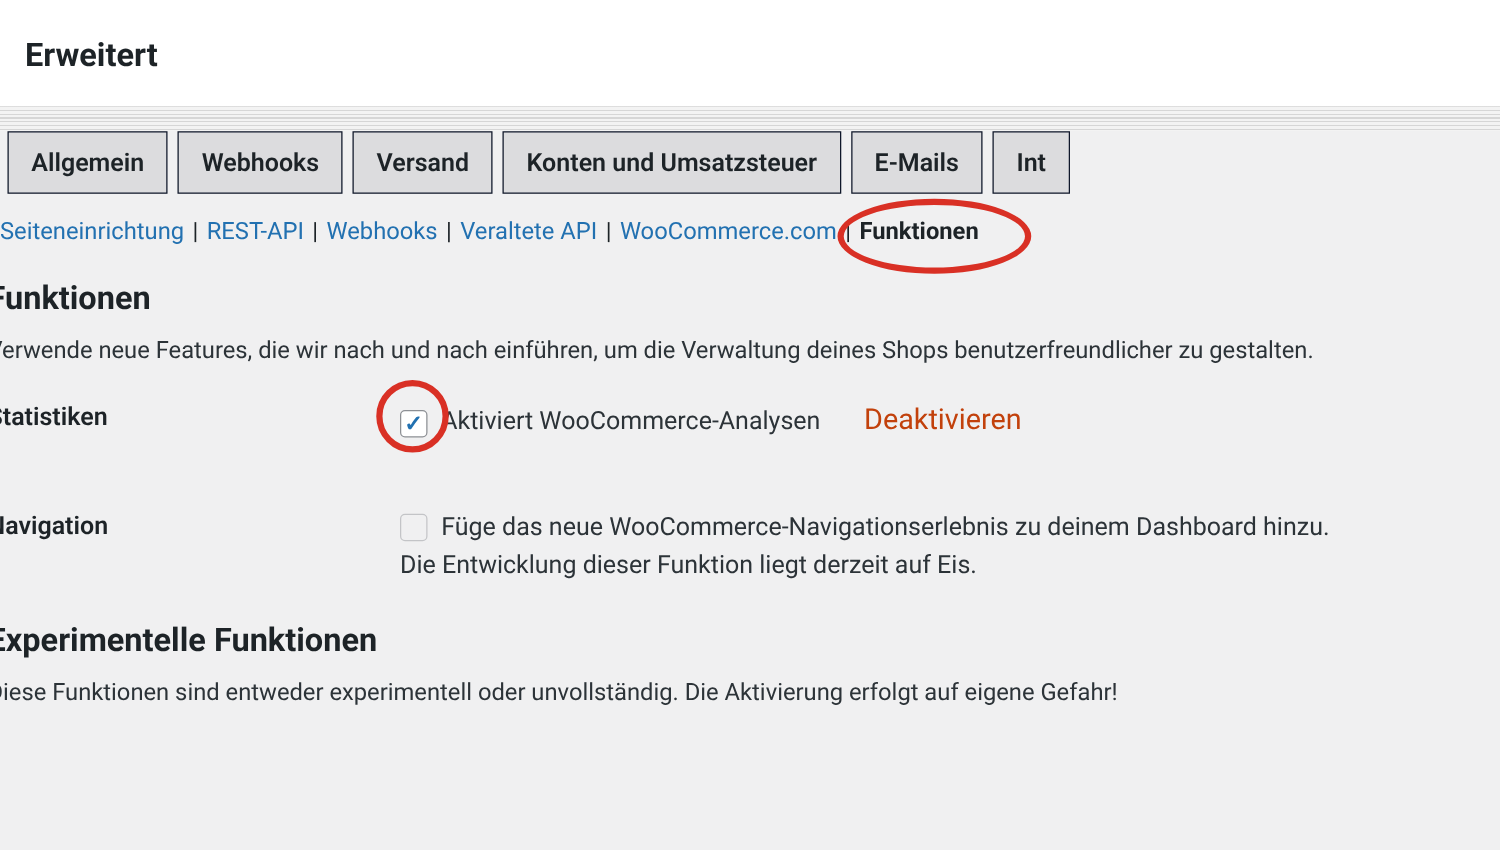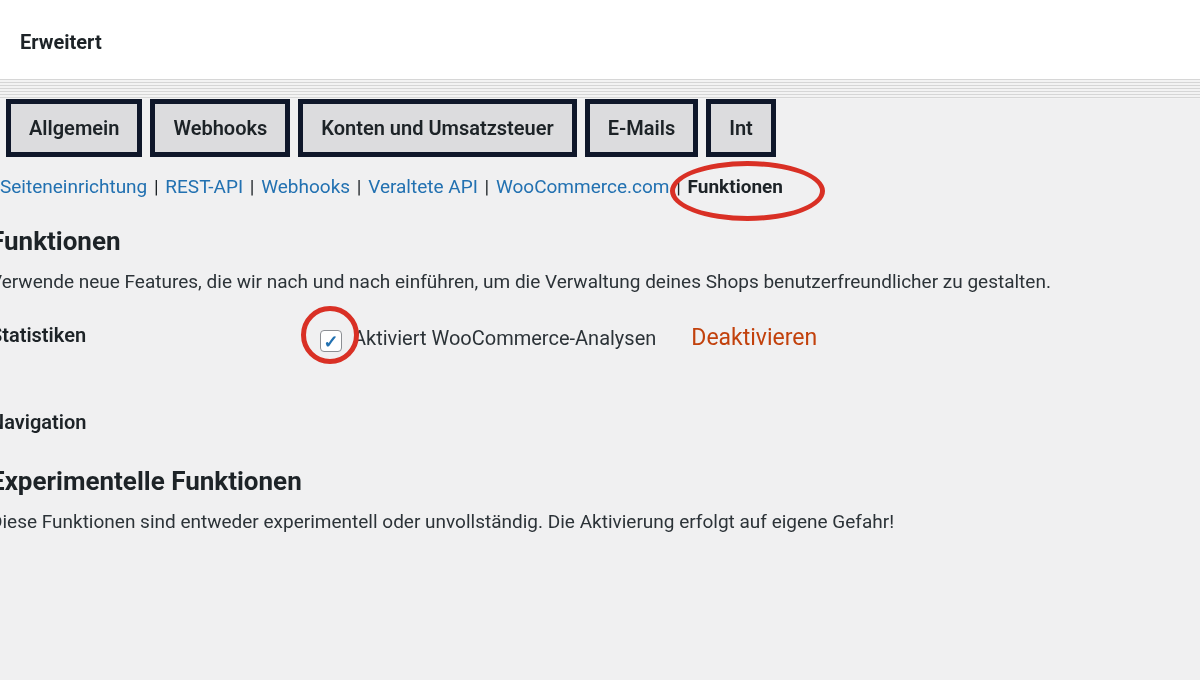--- a/index.html
+++ b/index.html
@@ -10,41 +10,41 @@
       background: #f0f0f1;
       width: 1200px;
       height: 680px;
       overflow: hidden;
     }
     .top-white {
       background: #fff;
       padding: 30px 0 25px 20px;
     }
     .top-title {
-      font-size: 20px;
+      font-size: 26px;
       font-weight: 700;
       color: #1d2327;
     }
     .top-border-area {
       height: 20px;
       background: repeating-linear-gradient(
         to bottom,
         #d6d6d6 0, #d6d6d6 1px,
         #f3f3f3 1px, #f3f3f3 3px
       );
     }
     .tabs-row {
       display: flex;
       gap: 8px;
       padding-left: 6px;
       background: #f0f0f1;
     }
     .tab {
       background: #dcdcde;
-      border: 5px solid #0f172a;
+      border: 1px solid #0f172a;
       padding: 12px 18px;
       font-size: 20px;
       font-weight: 600;
       color: #1d2327;
       cursor: pointer;
       white-space: nowrap;
     }
     .content {
       padding: 0 0 0 0;
       margin-left: -10px;
@@ -159,20 +159,21 @@
 <body>
 
 <div class="top-white">
   <div class="top-title">Erweitert</div>
 </div>
 <div class="top-border-area"></div>
 
 <div class="tabs-row">
   <div class="tab">Allgemein</div>
   <div class="tab">Webhooks</div>
+  <div class="tab">Versand</div>
   <div class="tab">Konten und Umsatzsteuer</div>
   <div class="tab">E-Mails</div>
   <div class="tab">Int</div>
 </div>
 
 <div class="content">
   <div class="subnav">
     <a>Seiteneinrichtung</a>
     <span class="sep"> | </span>
     <a>REST-API</a>
@@ -200,17 +201,21 @@
       </span>
       <span>Aktiviert WooCommerce-Analysen</span>
       <span class="deactivate-anno">Deaktivieren</span>
     </div>
   </div>
 
   <div style="height:38px"></div>
 
   <div class="form-row nav-row">
     <div class="form-label">Navigation</div>
+    <div class="form-field">
+      <span class="cb unchecked"></span>
+      <span>Füge das neue WooCommerce-Navigationserlebnis zu deinem Dashboard hinzu. Die Entwicklung dieser Funktion liegt derzeit auf Eis.</span>
+    </div>
   </div>
 
   <h2 class="exp-title">Experimentelle Funktionen</h2>
   <p class="desc">Diese Funktionen sind entweder experimentell oder unvollständig. Die Aktivierung erfolgt auf eigene Gefahr!</p>
 </div>
 
 </body></html>

